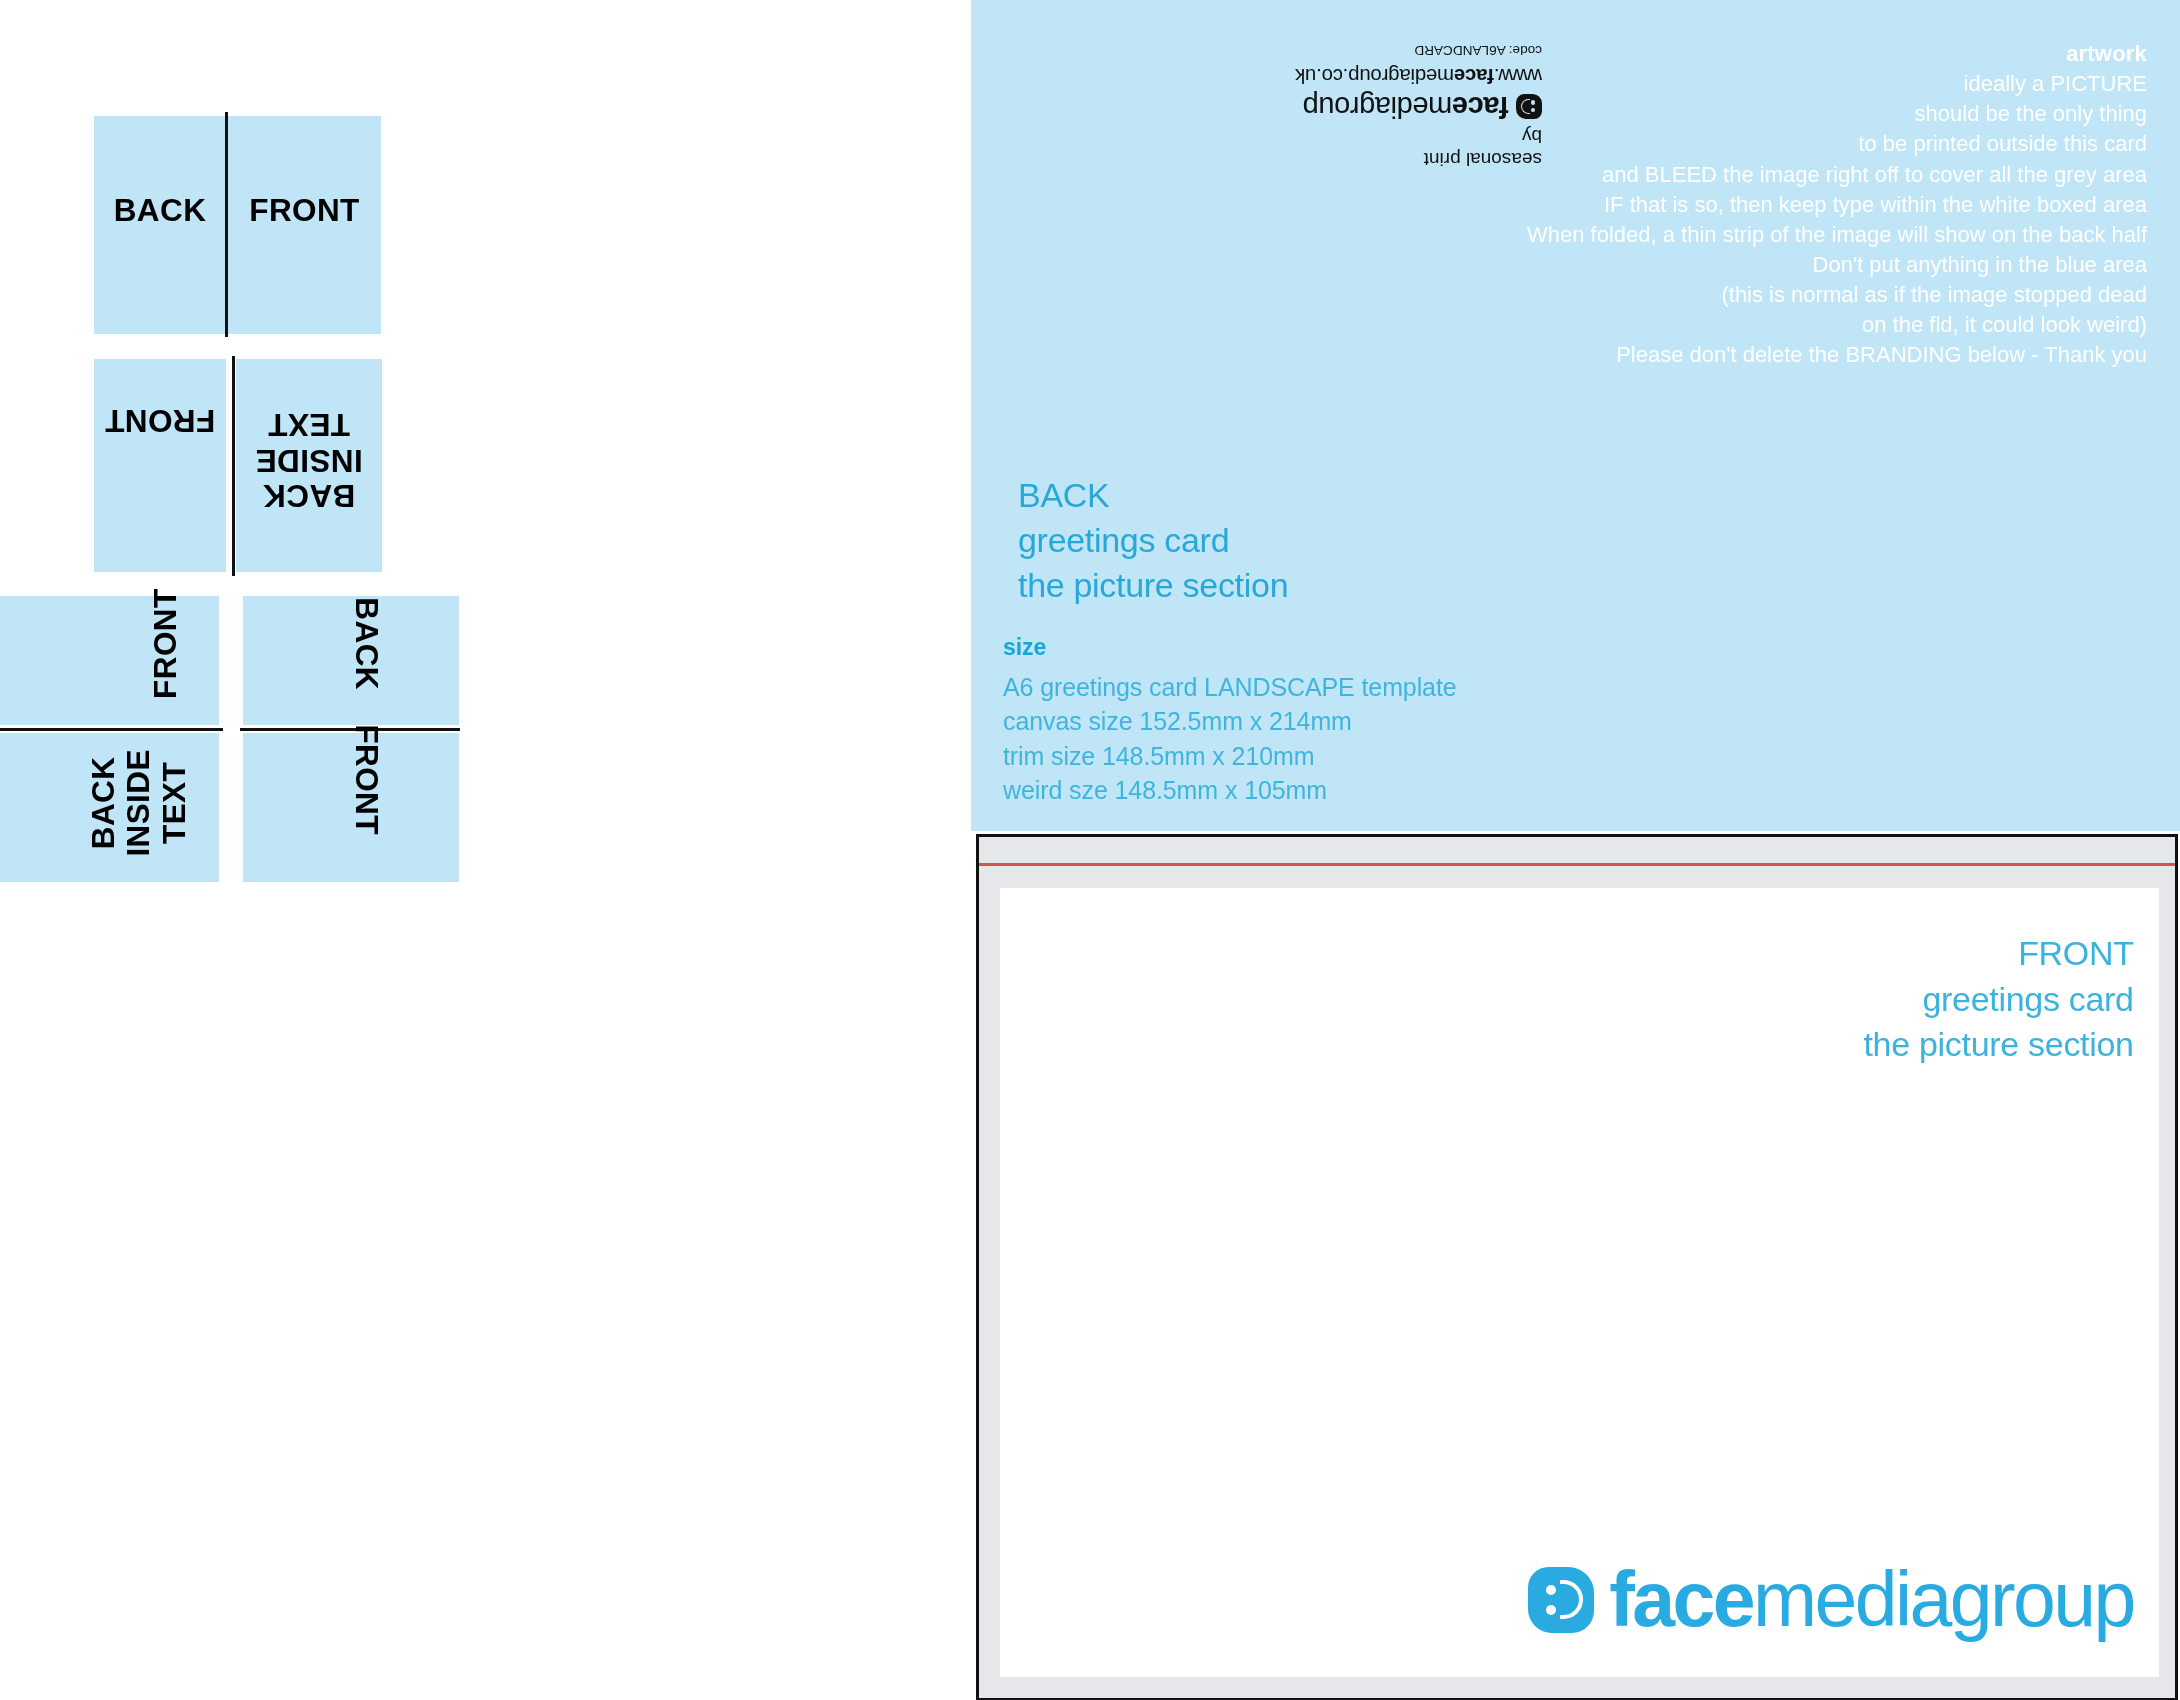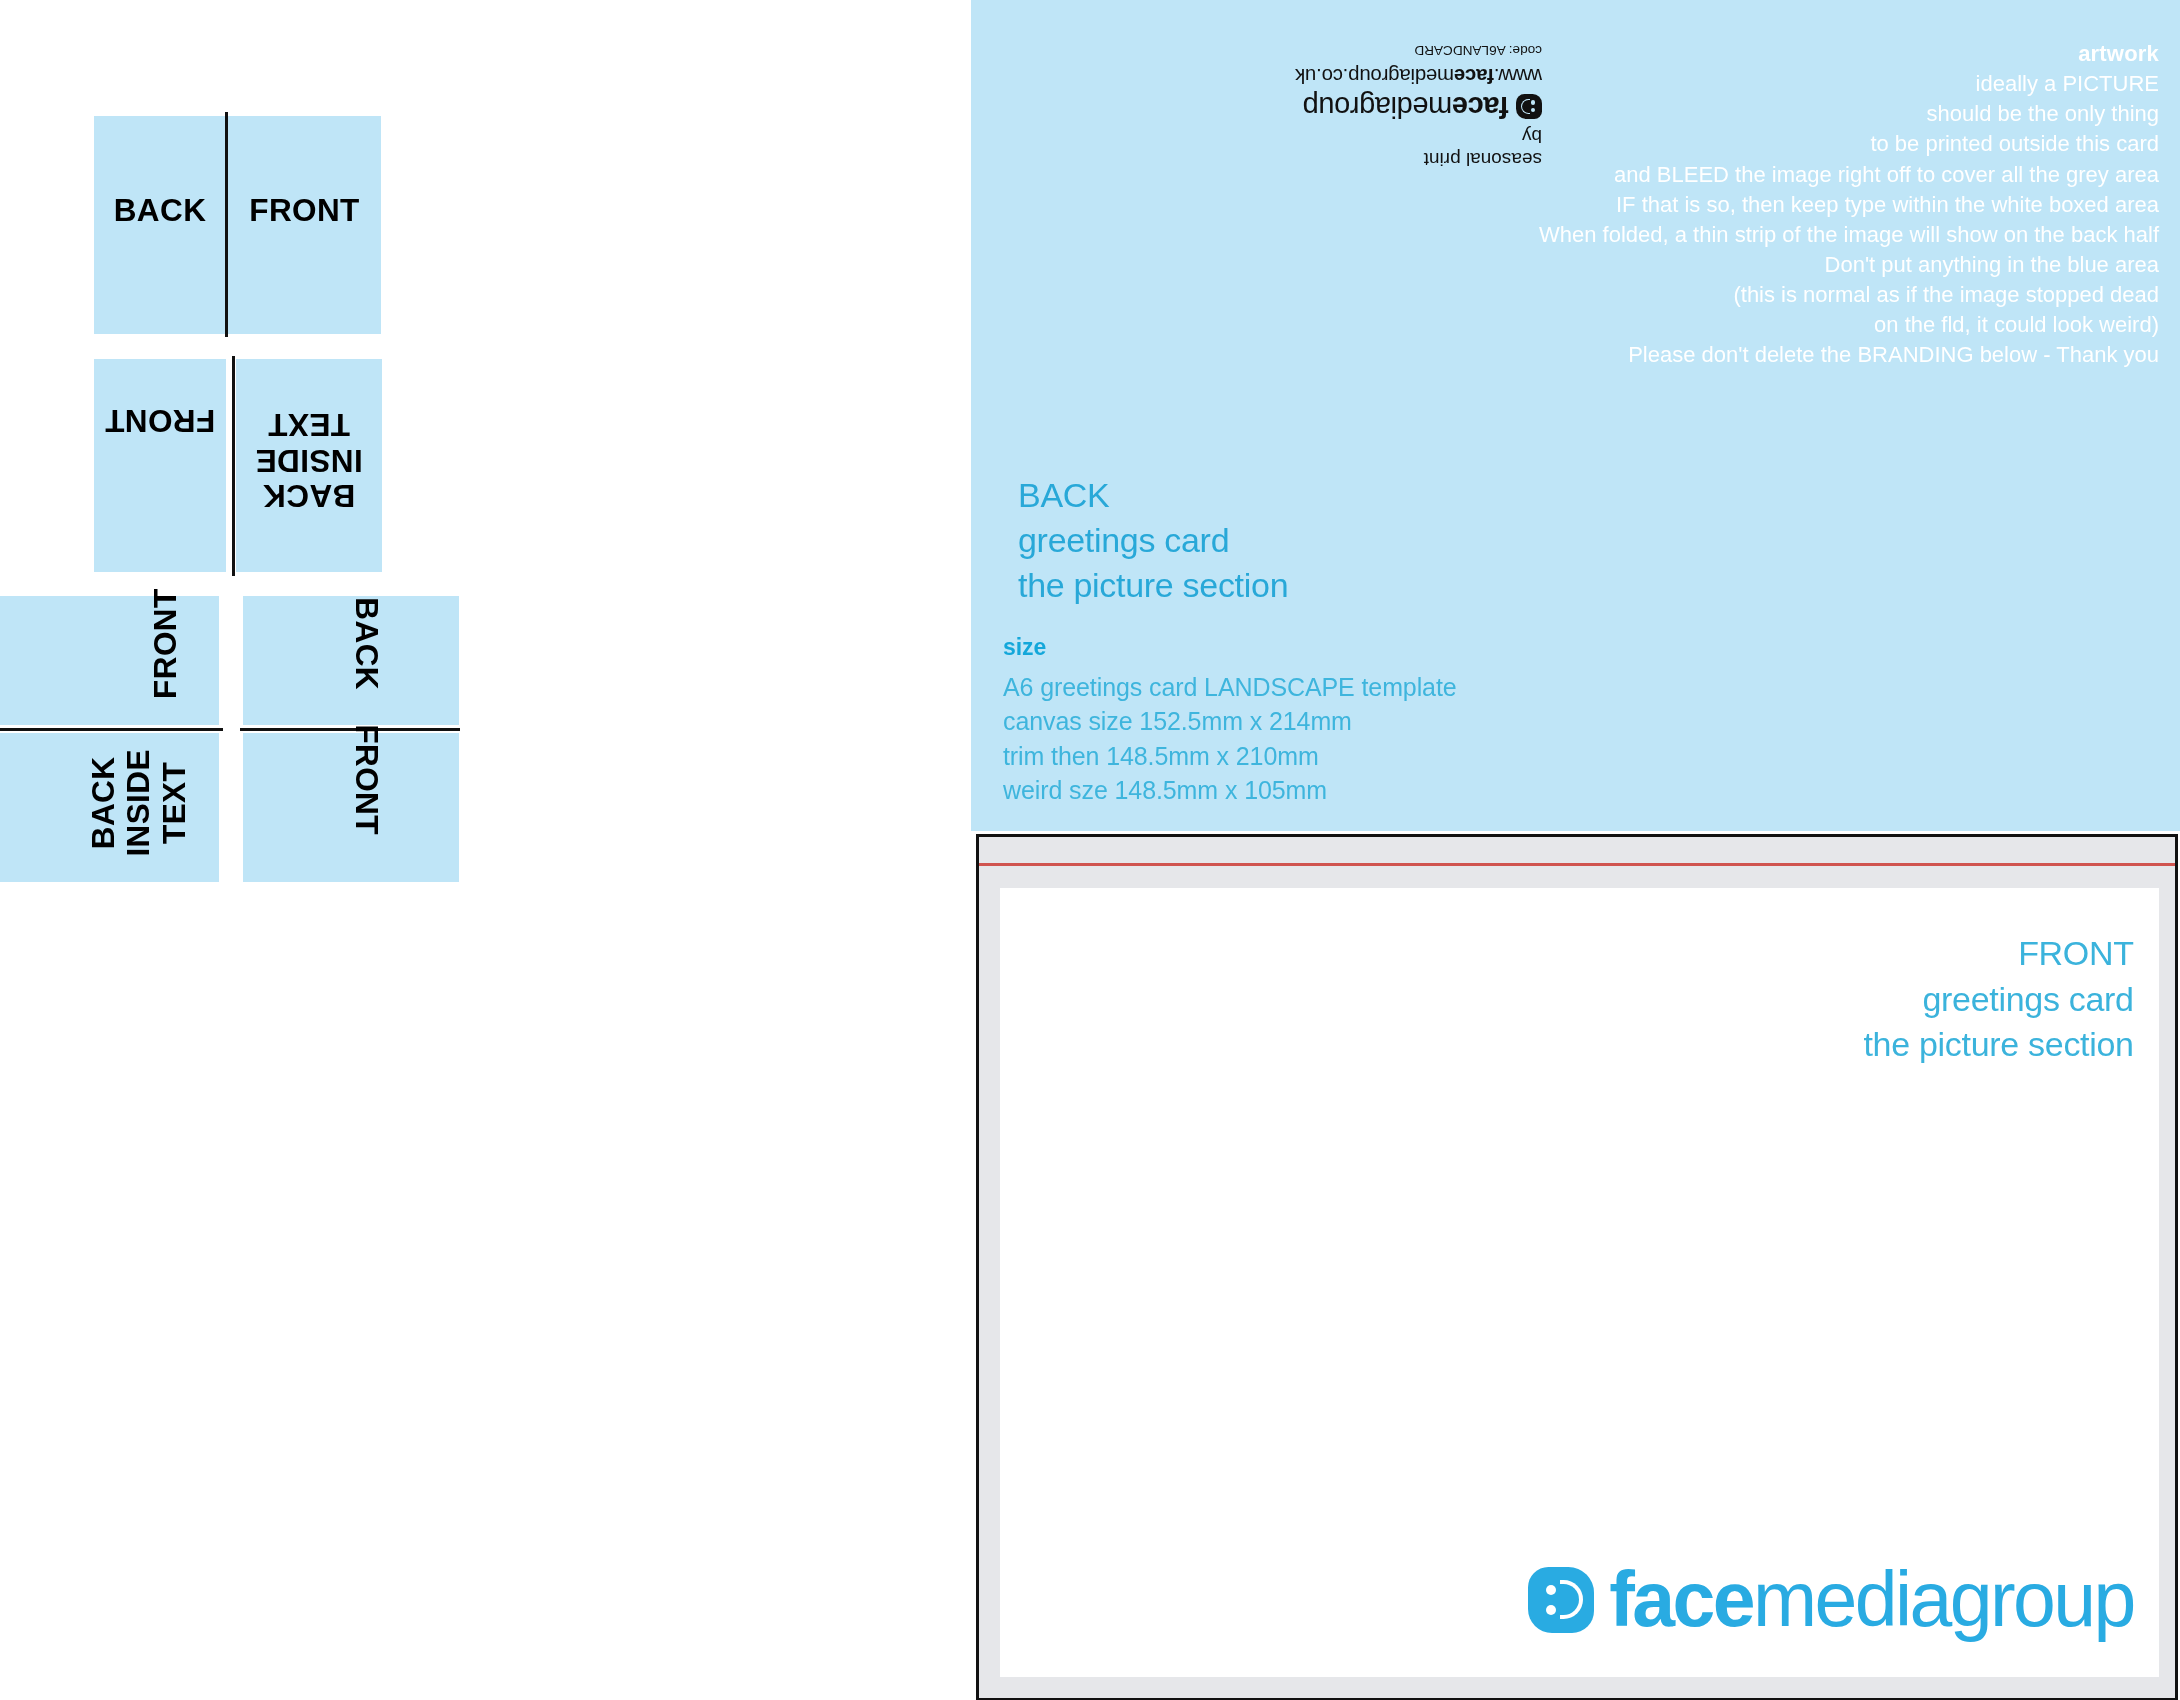--- a/index.html
+++ b/index.html
@@ -71,21 +71,21 @@
   .facemark-dark::before { top: 6.8px; }
   .facemark-dark::after  { top: 14.5px; }
   .facemark-dark .smile {
     position: absolute; right: 4.3px; top: 5.1px; width: 9.4px; height: 15.3px;
     border: 1.7px solid #bfe5f7; border-left: none;
     border-radius: 0 8.5px 8.5px 0;
   }
 
   
   #artwork-note {
-    position: absolute; right: 22px; top: 39px; width: 852px;
+    position: absolute; right: 34px; top: 39px; width: 852px;
     text-align: right; color: #ffffff;
     font-size: 22px; line-height: 1.37;
   }
   #artwork-note .head { font-weight: bold; letter-spacing: 0.2px; }
 
   
   #back-head {
     position: absolute; left: 47px; top: 473px;
     color: #28a8d8; font-size: 34px; line-height: 1.32; letter-spacing: -0.3px;
   }
@@ -209,21 +209,21 @@
       <div id="back-head">
         <div>BACK</div>
         <div>greetings card</div>
         <div>the picture section</div>
       </div>
 
       <div id="size-block">
         <div class="size-head">size</div>
         <div>A6 greetings card LANDSCAPE template</div>
         <div>canvas size 152.5mm x 214mm</div>
-        <div>trim then 148.5mm x 210mm</div>
+        <div>trim size 148.5mm x 210mm</div>
         <div>weird sze 148.5mm x 105mm</div>
       </div>
     </div>
 
     <div id="front-area">
       <div id="front-outer">
         <div id="trim-line"></div>
         <div id="front-white">
 
           <div id="front-head">

